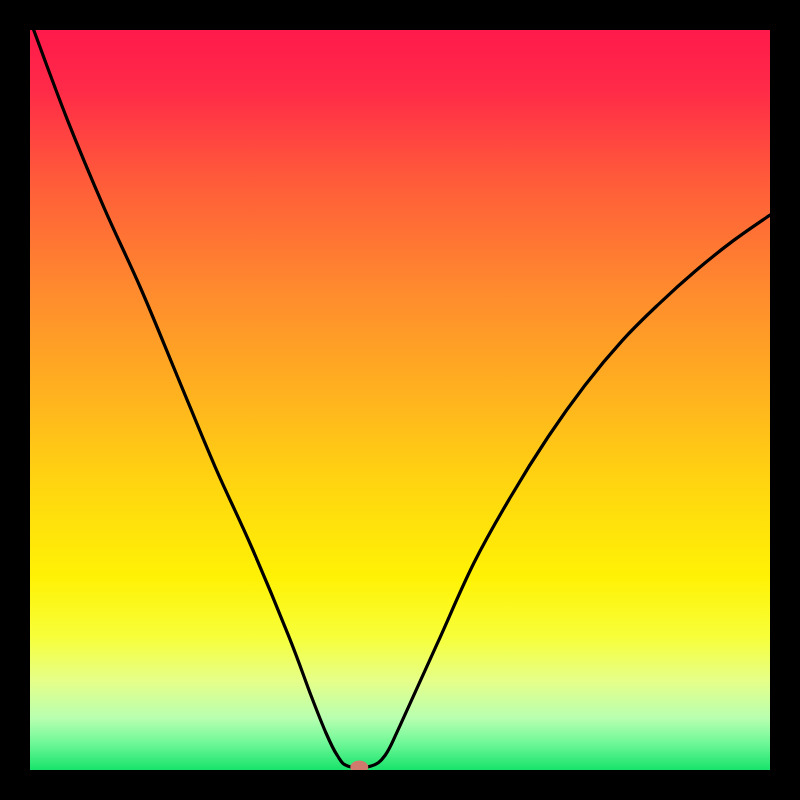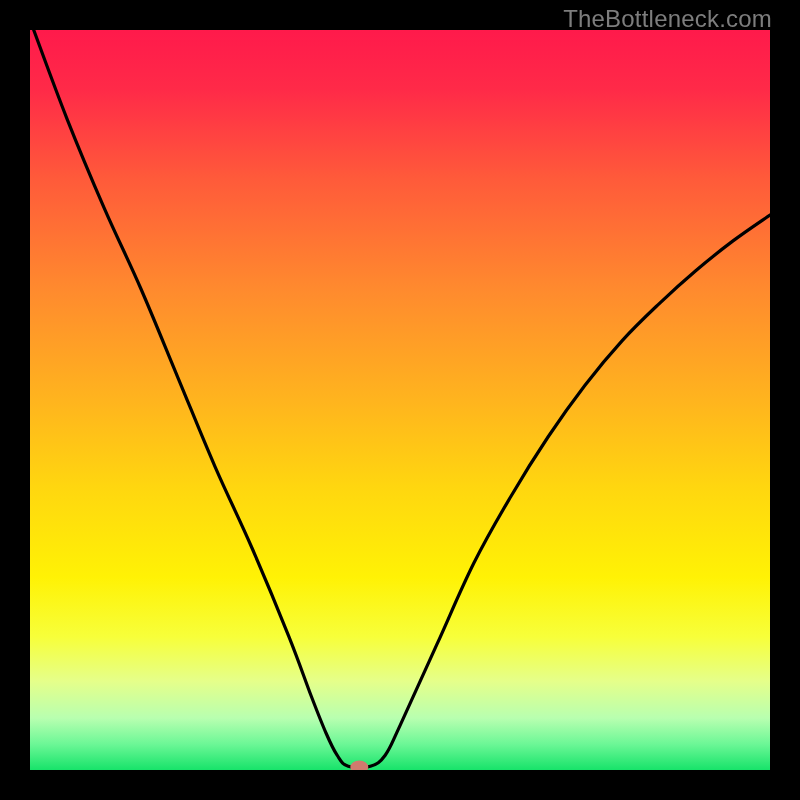--- a/index.html
+++ b/index.html
@@ -57,15 +57,14 @@
             <stop offset="96.5%" stop-color="#6cf796"></stop>
             <stop offset="100%" stop-color="#17e36a"></stop>
           </linearGradient>
       </defs>
       <rect x="0" y="0" width="740" height="740" fill="url(#bg-grad)"></rect>
       <path id="curvepath" fill="none" stroke="#000" stroke-width="3.2" stroke-linecap="round" stroke-linejoin="round" d="M 3.7 0 C 9.693999999999999 15.983999999999991, 24.346000000000004 56.83199999999995, 37 88.79999999999995 C 49.653999999999996 120.76799999999996, 60.68 146.96400000000003, 74 177.60000000000002 C 87.32 208.23600000000002, 97.68 228.364, 111 259 C 124.32 289.63599999999997, 134.68 315.83199999999994, 148 347.79999999999995 C 161.32 379.768, 171.68 405.964, 185 436.6 C 198.32 467.23600000000005, 208.68 487.36400000000003, 222 518 C 235.32 548.636, 248.344 580.16, 259 606.8 C 269.656 633.4399999999999, 274.53999999999996 648.684, 281.2 666 C 287.86 683.316, 291.338 692.3439999999999, 296 703 C 300.662 713.6560000000001, 303.104 719.206, 307.09999999999997 725.2 C 311.09599999999995 731.1940000000001, 312.20599999999996 734.302, 318.2 736.3 C 324.194 738.2979999999999, 333.74 738.2979999999999, 340.40000000000003 736.3 C 347.06000000000006 734.302, 349.872 732.5260000000001, 355.2 725.2 C 360.52799999999996 717.874, 360.676 715.58, 370 695.6 C 379.324 675.62, 393.68000000000006 643.504, 407.00000000000006 614.2 C 420.32000000000005 584.8960000000001, 430.68 559.4399999999999, 444 532.8 C 457.32 506.15999999999997, 467.68 488.844, 481 466.2 C 494.32 443.556, 504.68 426.98, 518 407 C 531.32 387.02, 541.68 372.51599999999996, 555 355.2 C 568.32 337.884, 578.68 325.452, 592 310.8 C 605.32 296.148, 615.68 286.454, 629 273.8 C 642.32 261.146, 652.68 251.82199999999995, 666 240.49999999999994 C 679.32 229.17799999999994, 689.68 220.88999999999996, 703 210.89999999999998 C 716.32 200.91, 733.34 189.662, 740 185"></path>
       <ellipse id="marker" rx="9" ry="6.5" cx="329.3" cy="737.04" fill="#d07a6e"></ellipse>
     </svg>
   </div>
 
-  <div class="watermark">TheBottleneck.com</div>
 
 </div>
 
 </body></html>

